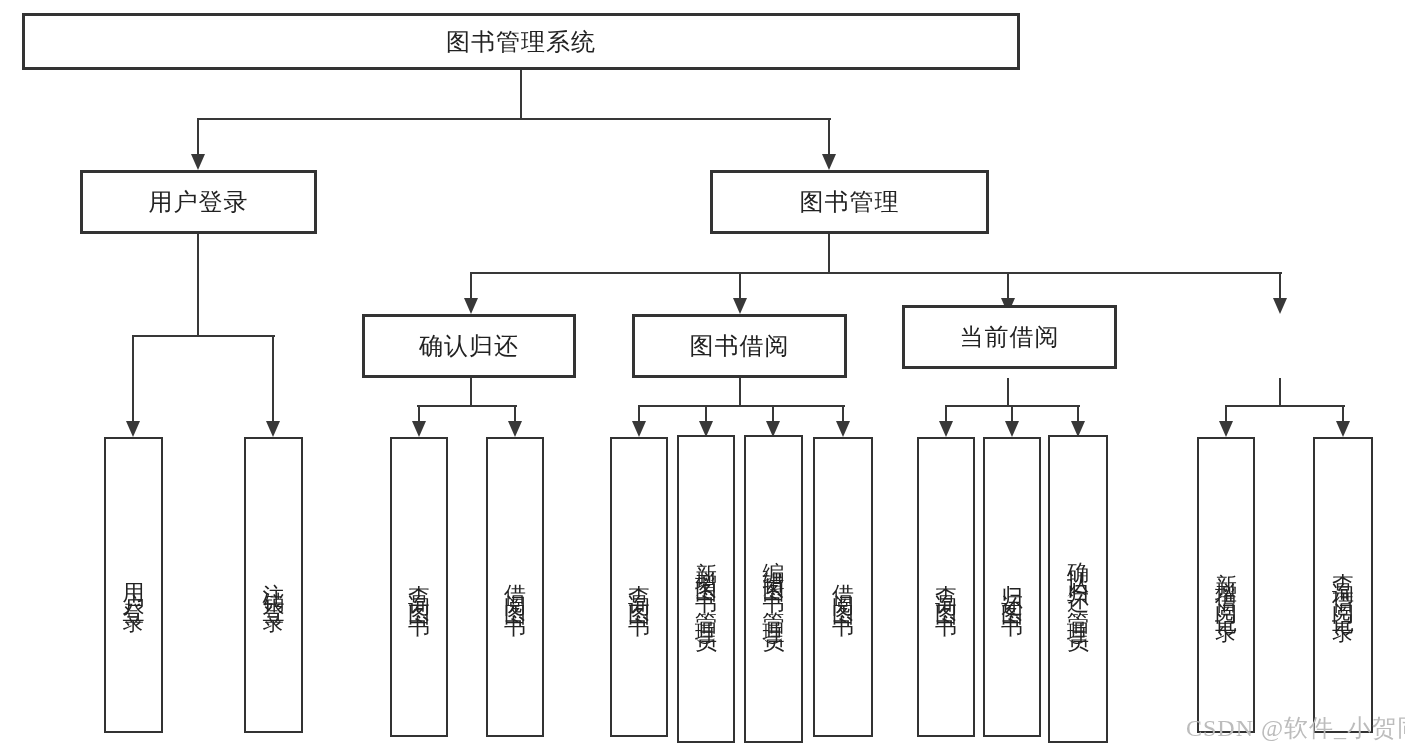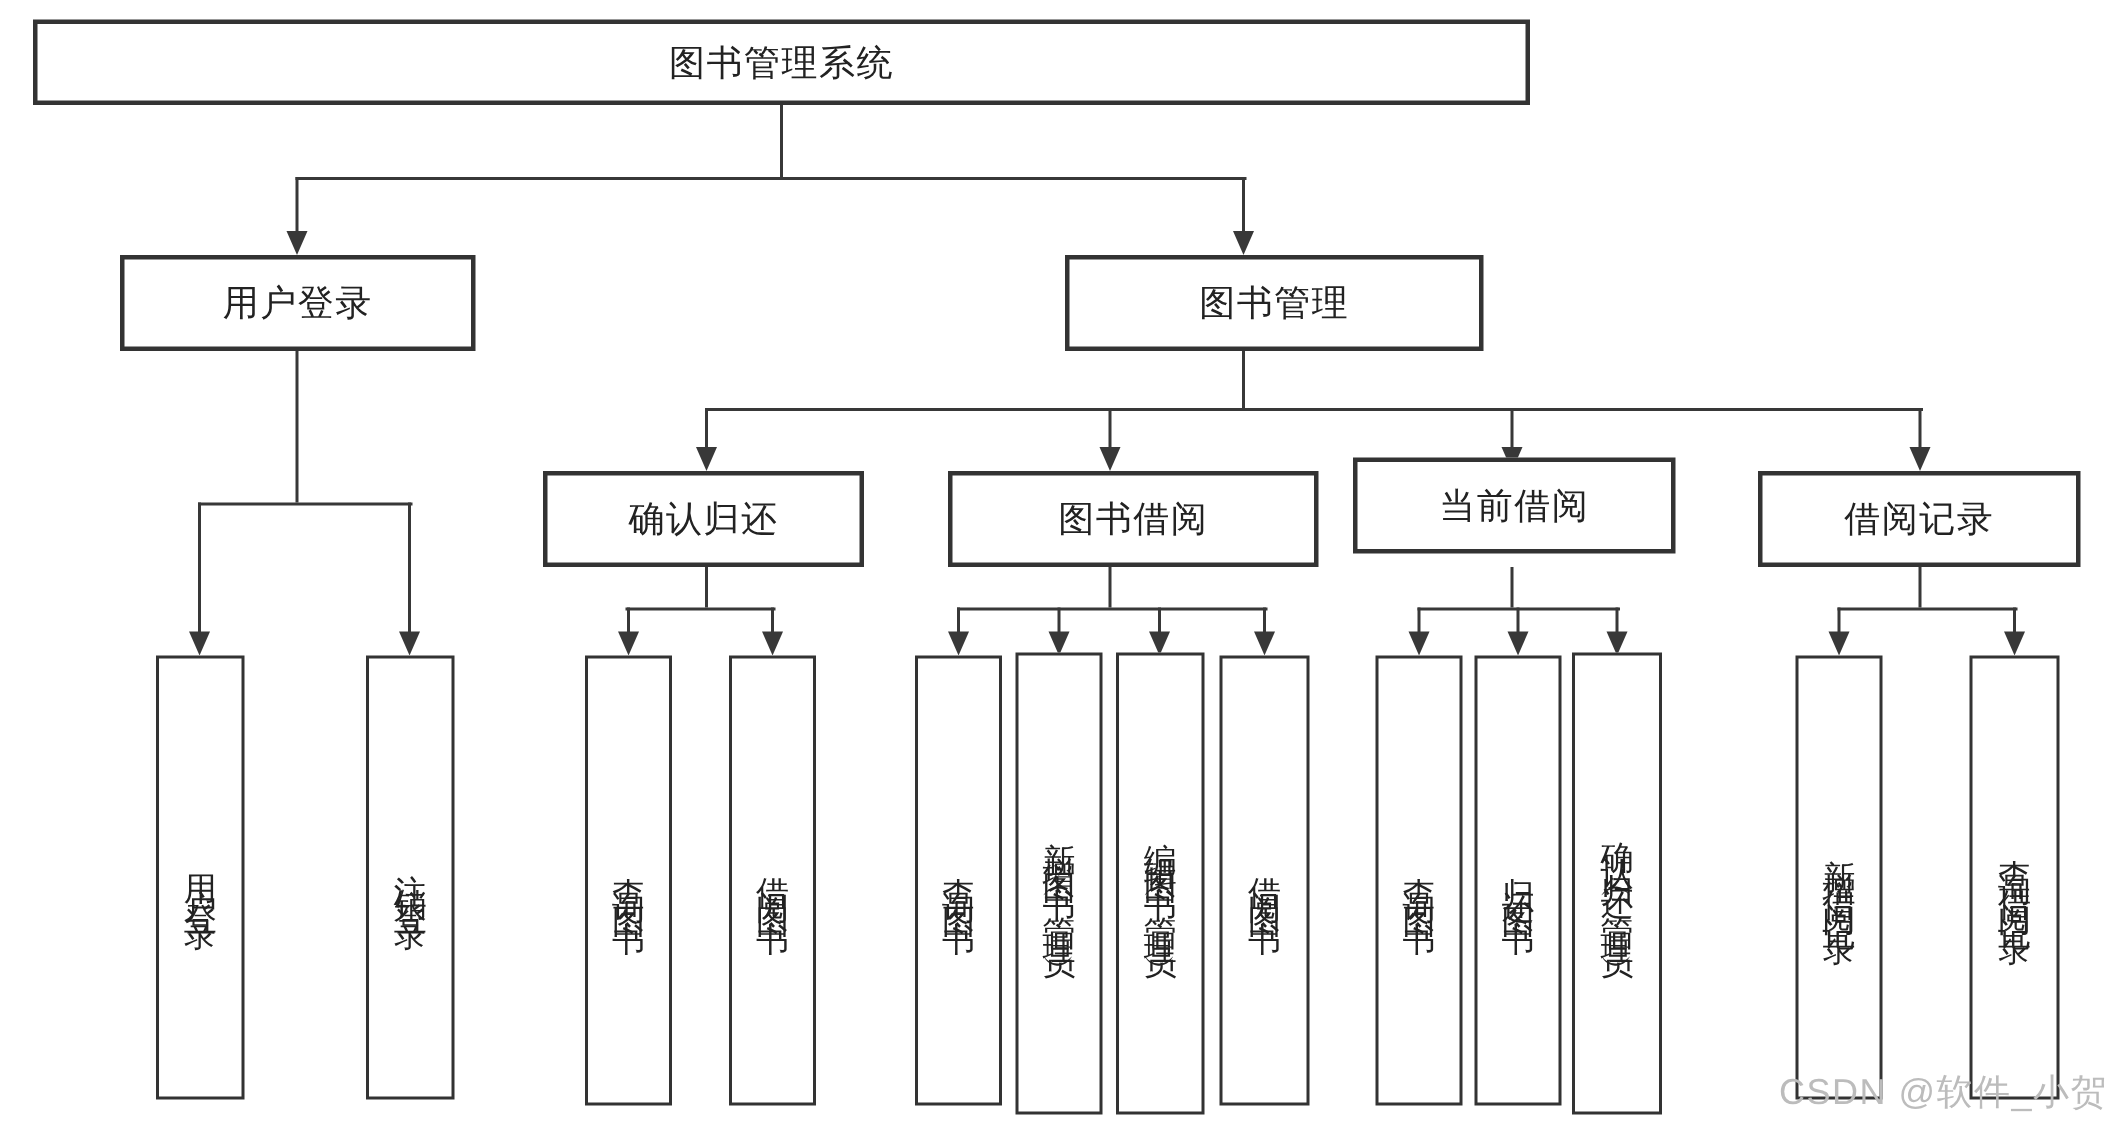--- a/index.html
+++ b/index.html
@@ -1,18 +1,18 @@
 <!DOCTYPE html>
 <html><head>
 <meta charset="utf-8">
 <style>
   html,body{margin:0;padding:0;background:#fff;}
   #stage{
     position:relative;width:1405px;height:747px;background:#ffffff;
-    font-family:Liberation Sans, sans-serif;overflow:hidden;text-align:right;
+    font-family:Liberation Serif, serif;overflow:hidden;text-align:right;
   }
   .box{
     position:absolute;background:#ffffff;border:3px solid #333333;
     box-sizing:border-box;display:flex;align-items:center;justify-content:center;
     font-size:24px;color:#222222;letter-spacing:1px;white-space:nowrap;
   }
   .vbox{border-width:2px;}
   .vtxt{
     writing-mode:vertical-rl;text-orientation:mixed;
     font-size:22px;letter-spacing:10px;line-height:1;color:#222222;
@@ -67,28 +67,25 @@
   <div class="vline" style="left:739px;top:272px;height:28px"></div>
   <div class="arrow" style="left:733px;top:298px"></div>
   <div class="vline" style="left:1007px;top:272px;height:28px"></div>
   <div class="arrow" style="left:1001px;top:298px"></div>
   <div class="vline" style="left:1279px;top:272px;height:28px"></div>
   <div class="arrow" style="left:1273px;top:298px"></div>
 
   <div class="box" style="left:362px;top:314px;width:214px;height:64px">
     <span>确认归还</span>
   </div>
-  <div class="box" style="left:632px;top:314px;width:247px;height:64px">
+  <div class="box" style="left:632px;top:314px;width:215px;height:64px">
     <span>图书借阅</span>
   </div>
   <div class="box" style="left:902px;top:305px;width:215px;height:64px">
     <span>当前借阅</span>
-  </div>
-  <div class="box" style="left:1172px;top:314px;width:215px;height:64px">
-    <span>借阅记录</span>
   </div>
 
   <div class="vline" style="left:470px;top:378px;height:27px"></div>
   <div class="hline" style="left:417px;top:405px;width:100px"></div>
   <div class="vline" style="left:418px;top:405px;height:18px"></div>
   <div class="arrow" style="left:412px;top:421px"></div>
   <div class="vline" style="left:514px;top:405px;height:18px"></div>
   <div class="arrow" style="left:508px;top:421px"></div>
 
   <div class="vline" style="left:739px;top:378px;height:27px"></div>

